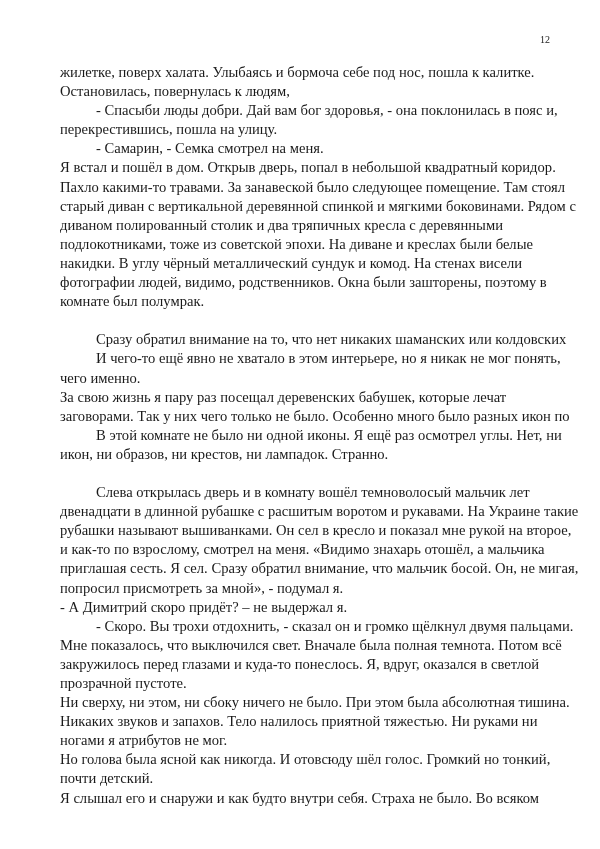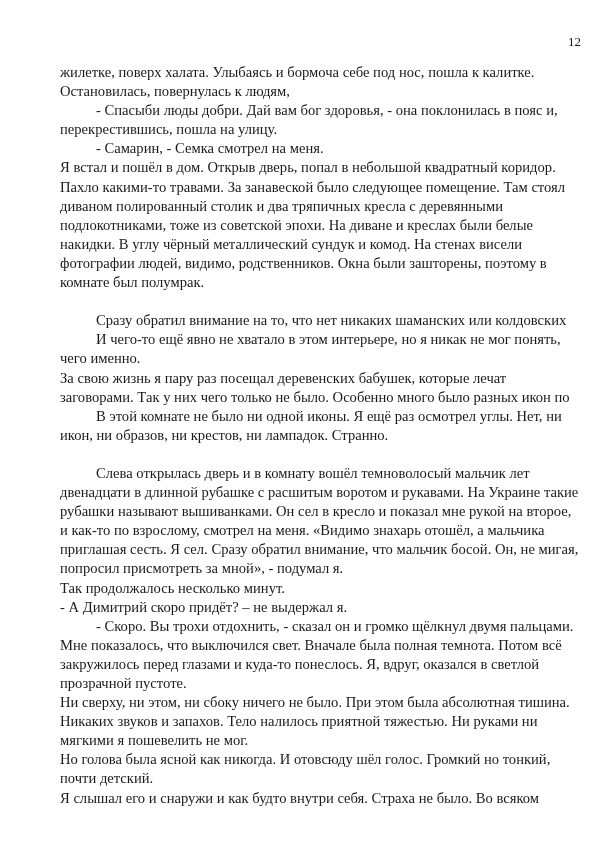--- a/index.html
+++ b/index.html
@@ -1,61 +1,61 @@
 <!DOCTYPE html>
 <html><head>
 <meta charset="utf-8">
 <style>
   html, body { margin: 0; padding: 0; background: #ffffff; }
   body { width: 600px; height: 849px; position: relative; overflow: hidden;
          font-family: "Liberation Serif", "DejaVu Serif", serif; color: #1a1a1a; }
-  .page-number { position: absolute; top: 34px; left: 568px; font-size: 13px; }
+  .page-number { position: absolute; top: 34px; left: 540px; font-size: 10px; }
   .body-text { position: absolute; left: 60px; top: 63px; width: 520px; font-size: 14.6px; line-height: 19.1px; }
   .ln { white-space: nowrap; display: block; height: 19.1px; }
   .ind { padding-left: 36px; }
 </style>
 </head>
 <body>
 
 <div>
   <div class="page-number">12</div>
   <div class="body-text" id="body-text">
       <span class="ln">жилетке, поверх халата. Улыбаясь и бормоча себе под нос, пошла к калитке.</span>
       <span class="ln">Остановилась, повернулась к людям,</span>
       <span class="ln ind">-  Спасыби люды добри. Дай вам бог здоровья, - она поклонилась в пояс и,</span>
       <span class="ln">перекрестившись, пошла на улицу.</span>
       <span class="ln ind">-  Самарин, - Семка смотрел на меня.</span>
       <span class="ln">Я встал и пошёл в дом. Открыв дверь, попал в небольшой квадратный коридор.</span>
       <span class="ln">Пахло какими-то травами. За занавеской было следующее помещение. Там стоял</span>
+      <span class="ln">старый диван с вертикальной деревянной спинкой и мягкими боковинами. Рядом с</span>
       <span class="ln">диваном полированный столик и два тряпичных кресла с деревянными</span>
       <span class="ln">подлокотниками, тоже из советской эпохи. На диване и креслах были белые</span>
       <span class="ln">накидки. В углу чёрный металлический сундук и комод. На стенах висели</span>
       <span class="ln">фотографии людей, видимо, родственников. Окна были зашторены, поэтому в</span>
       <span class="ln">комнате был полумрак.</span>
       <span class="ln"></span>
       <span class="ln ind">Сразу обратил внимание на то, что нет никаких шаманских или колдовских</span>
       <span class="ln ind">И чего-то ещё явно не хватало в этом интерьере, но я никак не мог понять,</span>
       <span class="ln">чего именно.</span>
       <span class="ln">За свою жизнь я пару раз посещал деревенских бабушек, которые лечат</span>
       <span class="ln">заговорами. Так у них чего только не было. Особенно много было разных икон по</span>
       <span class="ln ind">В этой комнате не было ни одной иконы. Я ещё раз осмотрел углы. Нет, ни</span>
       <span class="ln">икон, ни образов, ни крестов, ни лампадок. Странно.</span>
       <span class="ln"></span>
       <span class="ln ind">Слева открылась дверь и в комнату вошёл темноволосый мальчик лет</span>
       <span class="ln">двенадцати в длинной рубашке с расшитым воротом и рукавами. На Украине такие</span>
       <span class="ln">рубашки называют вышиванками. Он сел в кресло и показал мне рукой на второе,</span>
       <span class="ln">и как-то по взрослому, смотрел на меня. «Видимо знахарь отошёл, а мальчика</span>
       <span class="ln">приглашая сесть. Я сел. Сразу обратил внимание, что мальчик босой. Он, не мигая,</span>
       <span class="ln">попросил присмотреть за мной», - подумал я.</span>
-      <span class="ln">Так продолжалось несколько минут.</span>
       <span class="ln">-  А Димитрий скоро придёт? – не выдержал я.</span>
       <span class="ln ind">-  Скоро. Вы трохи отдохнить, - сказал он и громко щёлкнул двумя пальцами.</span>
       <span class="ln">Мне показалось, что выключился свет. Вначале была полная темнота. Потом всё</span>
       <span class="ln">закружилось перед глазами и куда-то понеслось.  Я, вдруг, оказался в светлой</span>
       <span class="ln">прозрачной пустоте.</span>
       <span class="ln">Ни сверху, ни этом, ни сбоку ничего не было. При этом была абсолютная тишина.</span>
       <span class="ln">Никаких звуков и запахов. Тело налилось приятной тяжестью. Ни руками ни</span>
-      <span class="ln">мягкими я пошевелить не мог.</span>
+      <span class="ln">ногами я атрибутов не мог.</span>
       <span class="ln">Но голова была ясной как никогда. И отовсюду шёл голос. Громкий но тонкий,</span>
       <span class="ln">почти детский.</span>
       <span class="ln">Я слышал его и снаружи и как будто внутри себя. Страха не было. Во всяком</span>
     </div>
 </div>
 
 </body></html>

